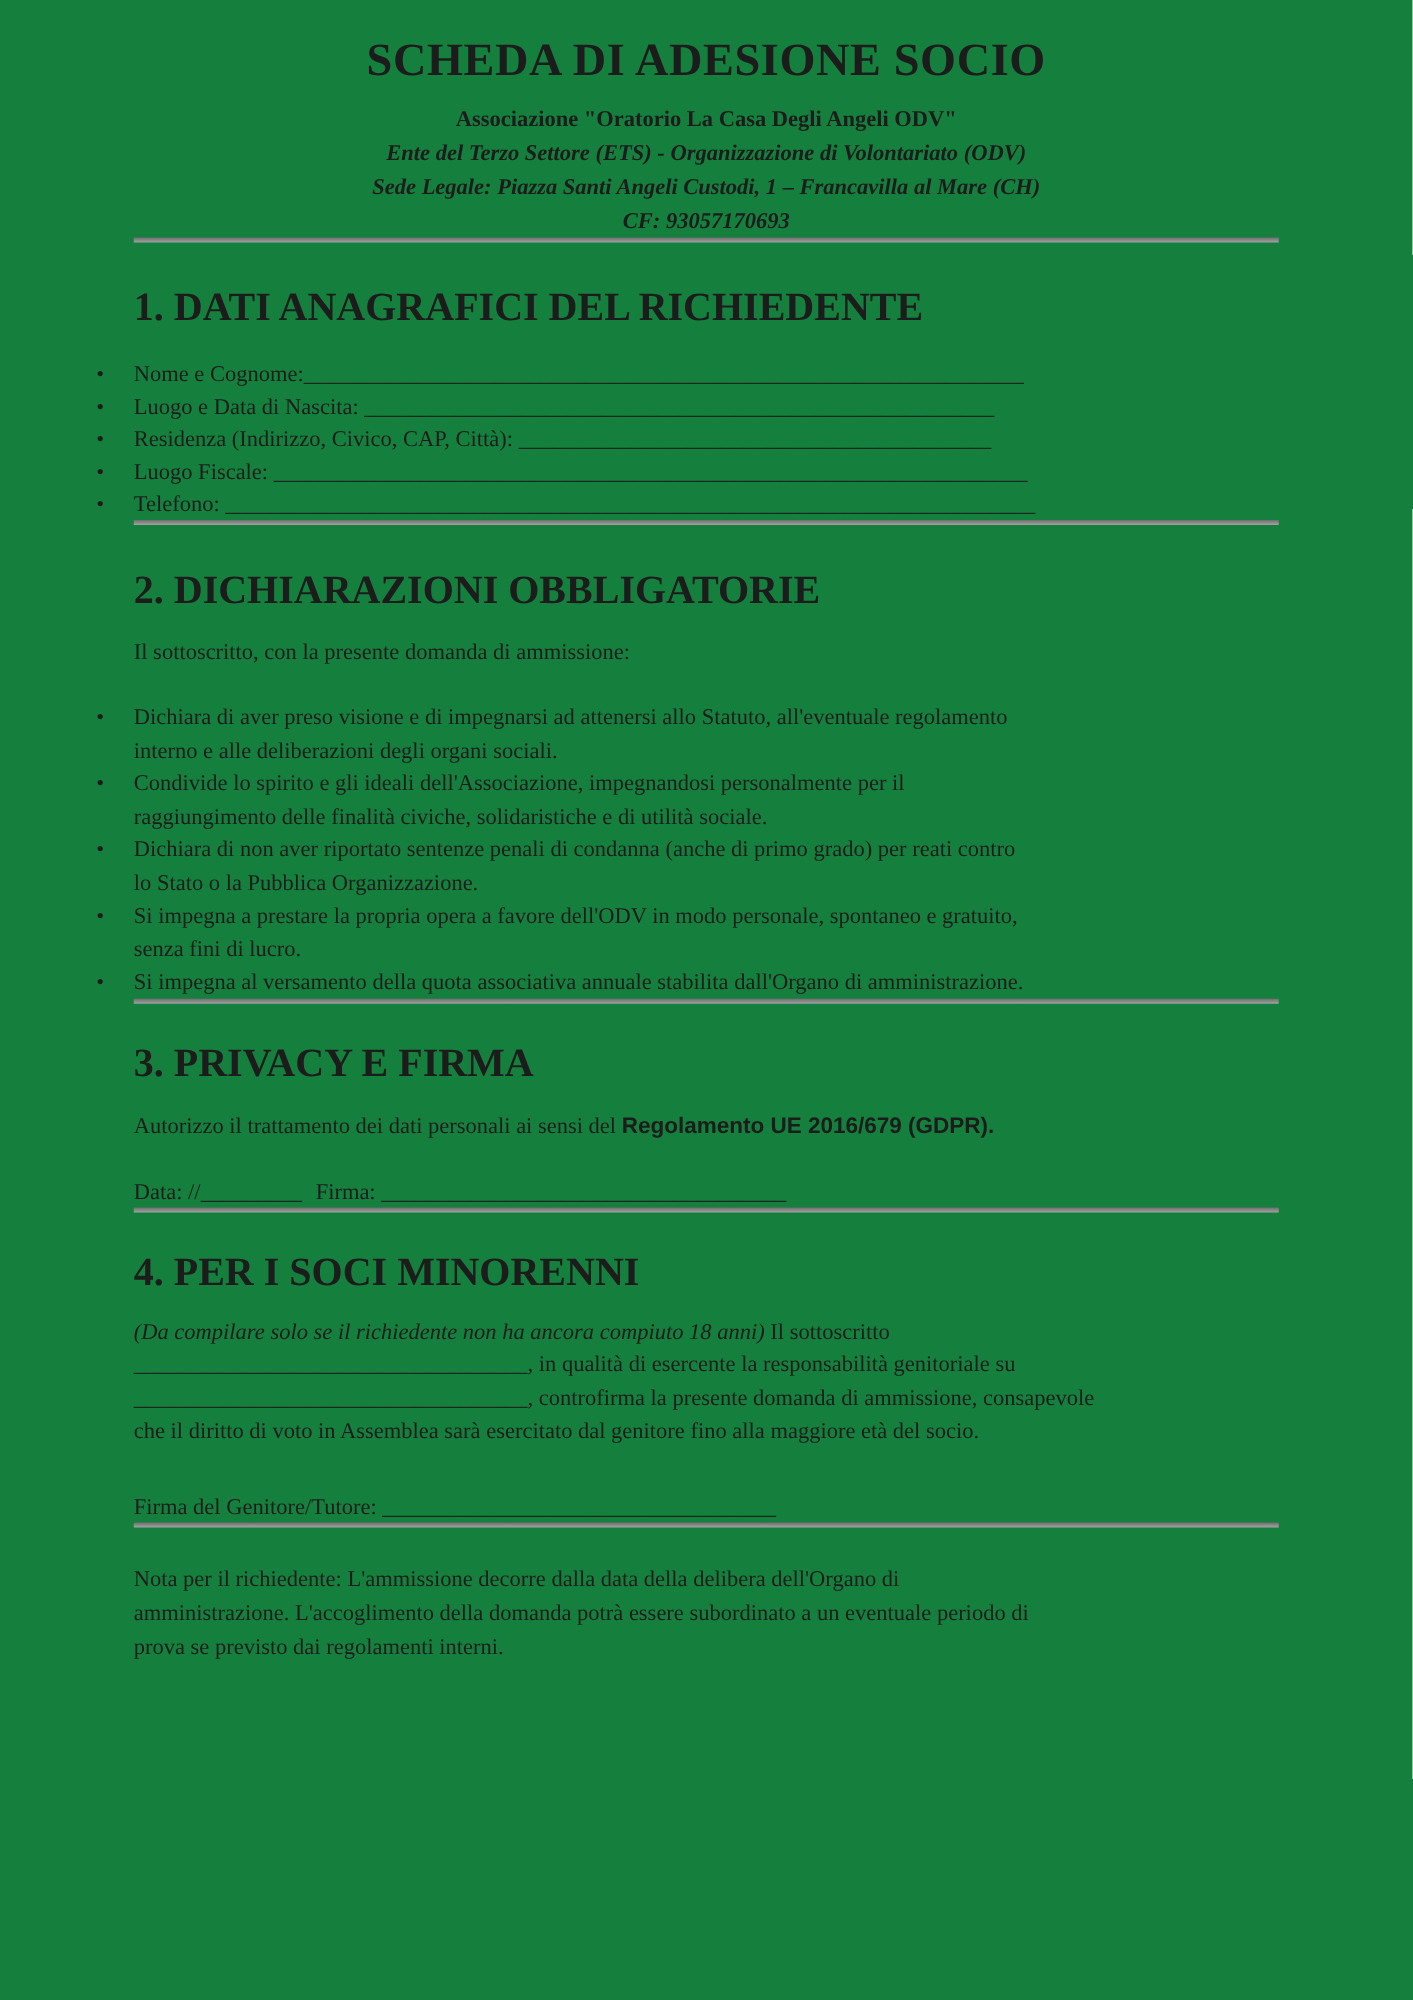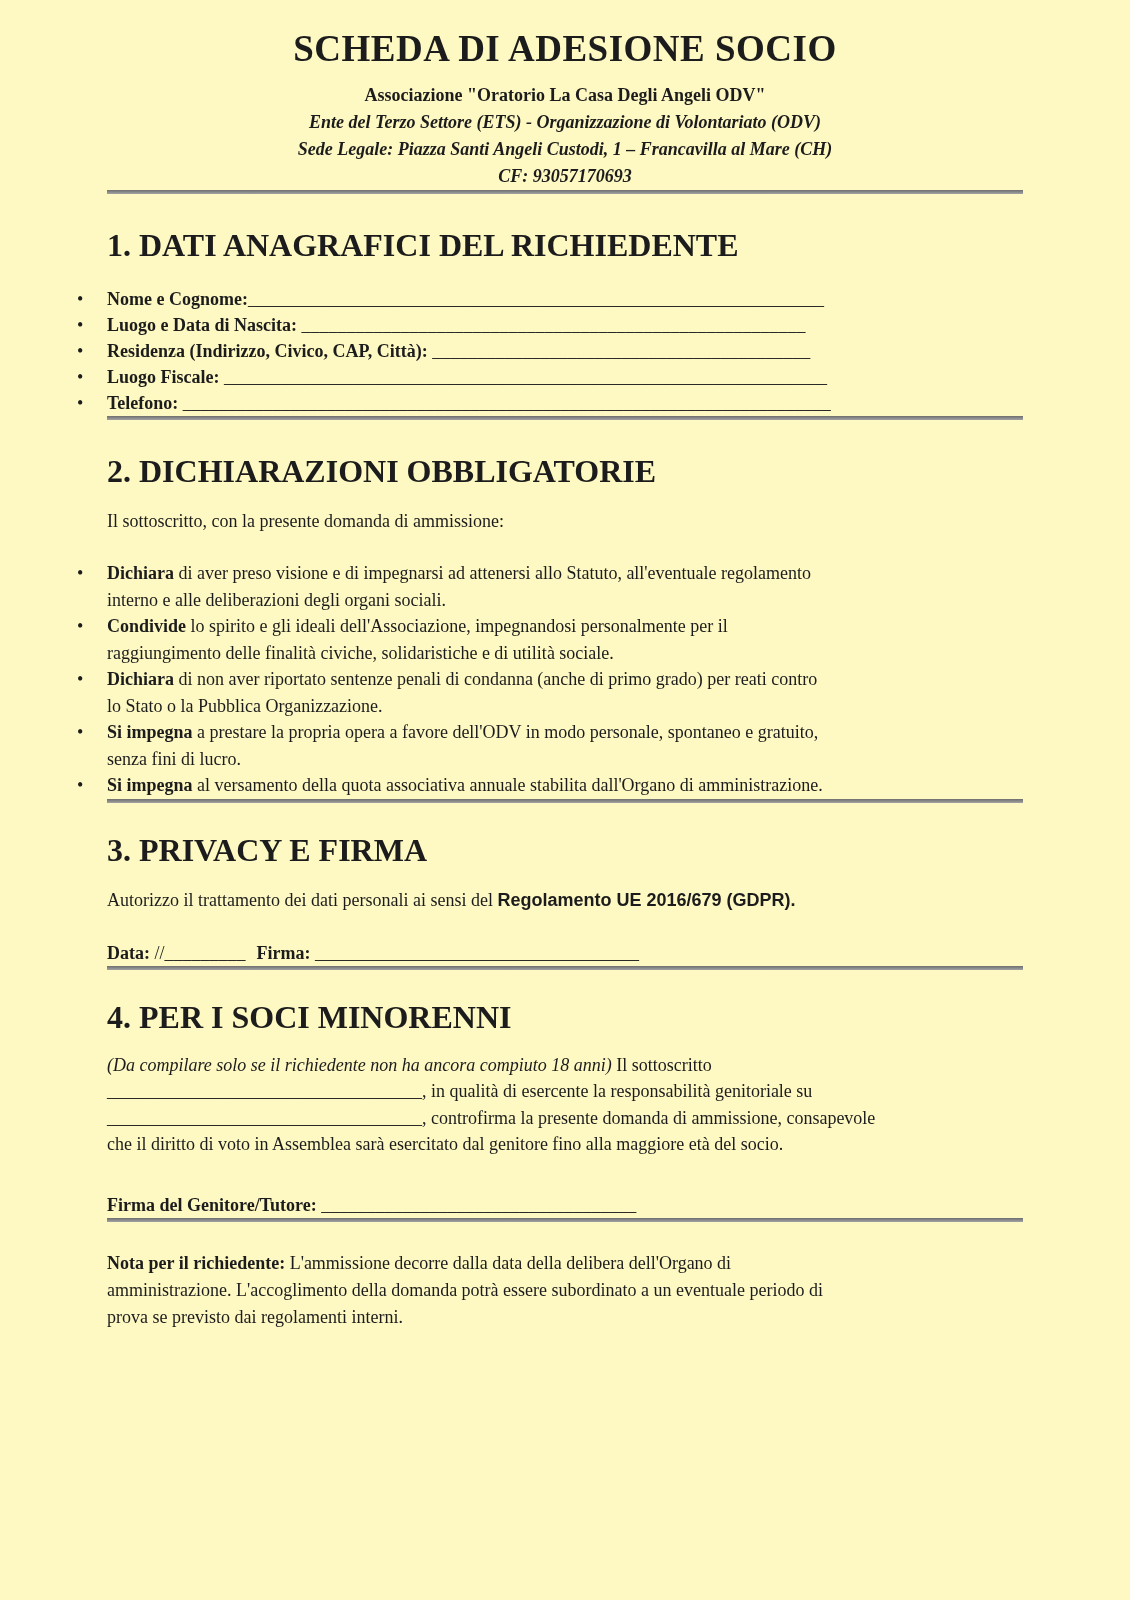--- a/index.html
+++ b/index.html
@@ -1,21 +1,21 @@
 <!DOCTYPE html>
 <html><head>
 <meta charset="utf-8">
 <style>
   * { margin: 0; padding: 0; box-sizing: border-box; }
   html, body { background: #ffffff; }
   .page {
     position: relative;
     width: 1130px;
     height: 1600px;
-    background: #fef9c3;
+    background: #15803d;
     padding: 28px 70px 0 107px;
     font-family: "Liberation Serif", "DejaVu Serif", serif;
     font-size: 18px;
     color: #1c1c1c;
     overflow: hidden;
   }
   
   .doc-header { text-align: center; margin-right: 37px; }
   h1 {
     font-size: 37px;
@@ -48,21 +48,21 @@
   ul { list-style: none; }
   li { position: relative; line-height: 26px; }
   li::before {
     content: "\2022";
     position: absolute;
     left: -30px;
     top: 0;
   }
   .decl-list { margin-top: 26px; }
   .decl-list li { line-height: 26.5px; }
-  .b { font-weight: bold; }
+  .b { font-weight: normal; }
   .i { font-style: italic; }
   .fill { white-space: nowrap; letter-spacing: 0; }
   .intro-line { margin-top: 22px; line-height: 26px; }
   .consent-line { margin-top: 22px; line-height: 26px; }
   .gdpr {
     font-family: "Liberation Sans", "DejaVu Sans", sans-serif;
     font-weight: bold;
     font-size: 18px;
   }
   .sig-line { margin-top: 27px; line-height: 26px; }

